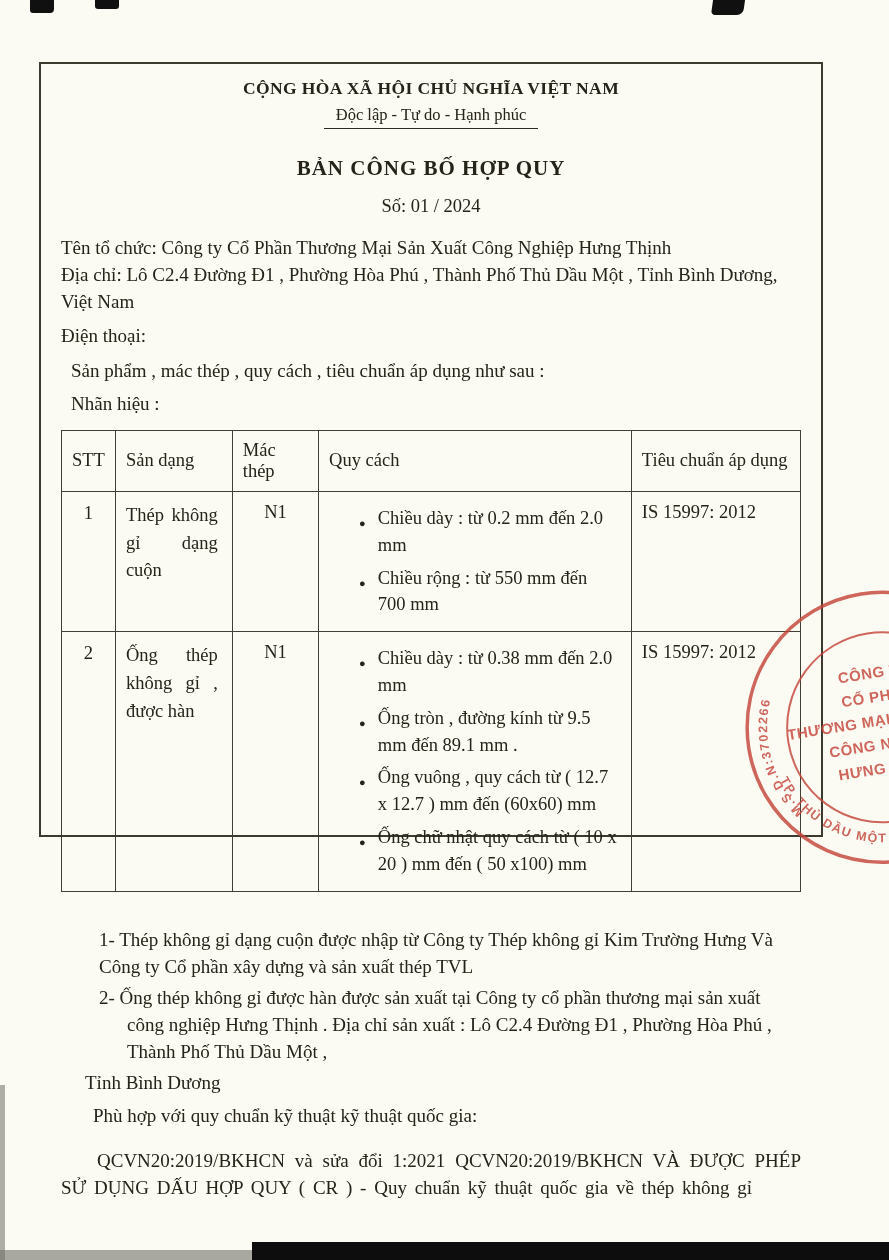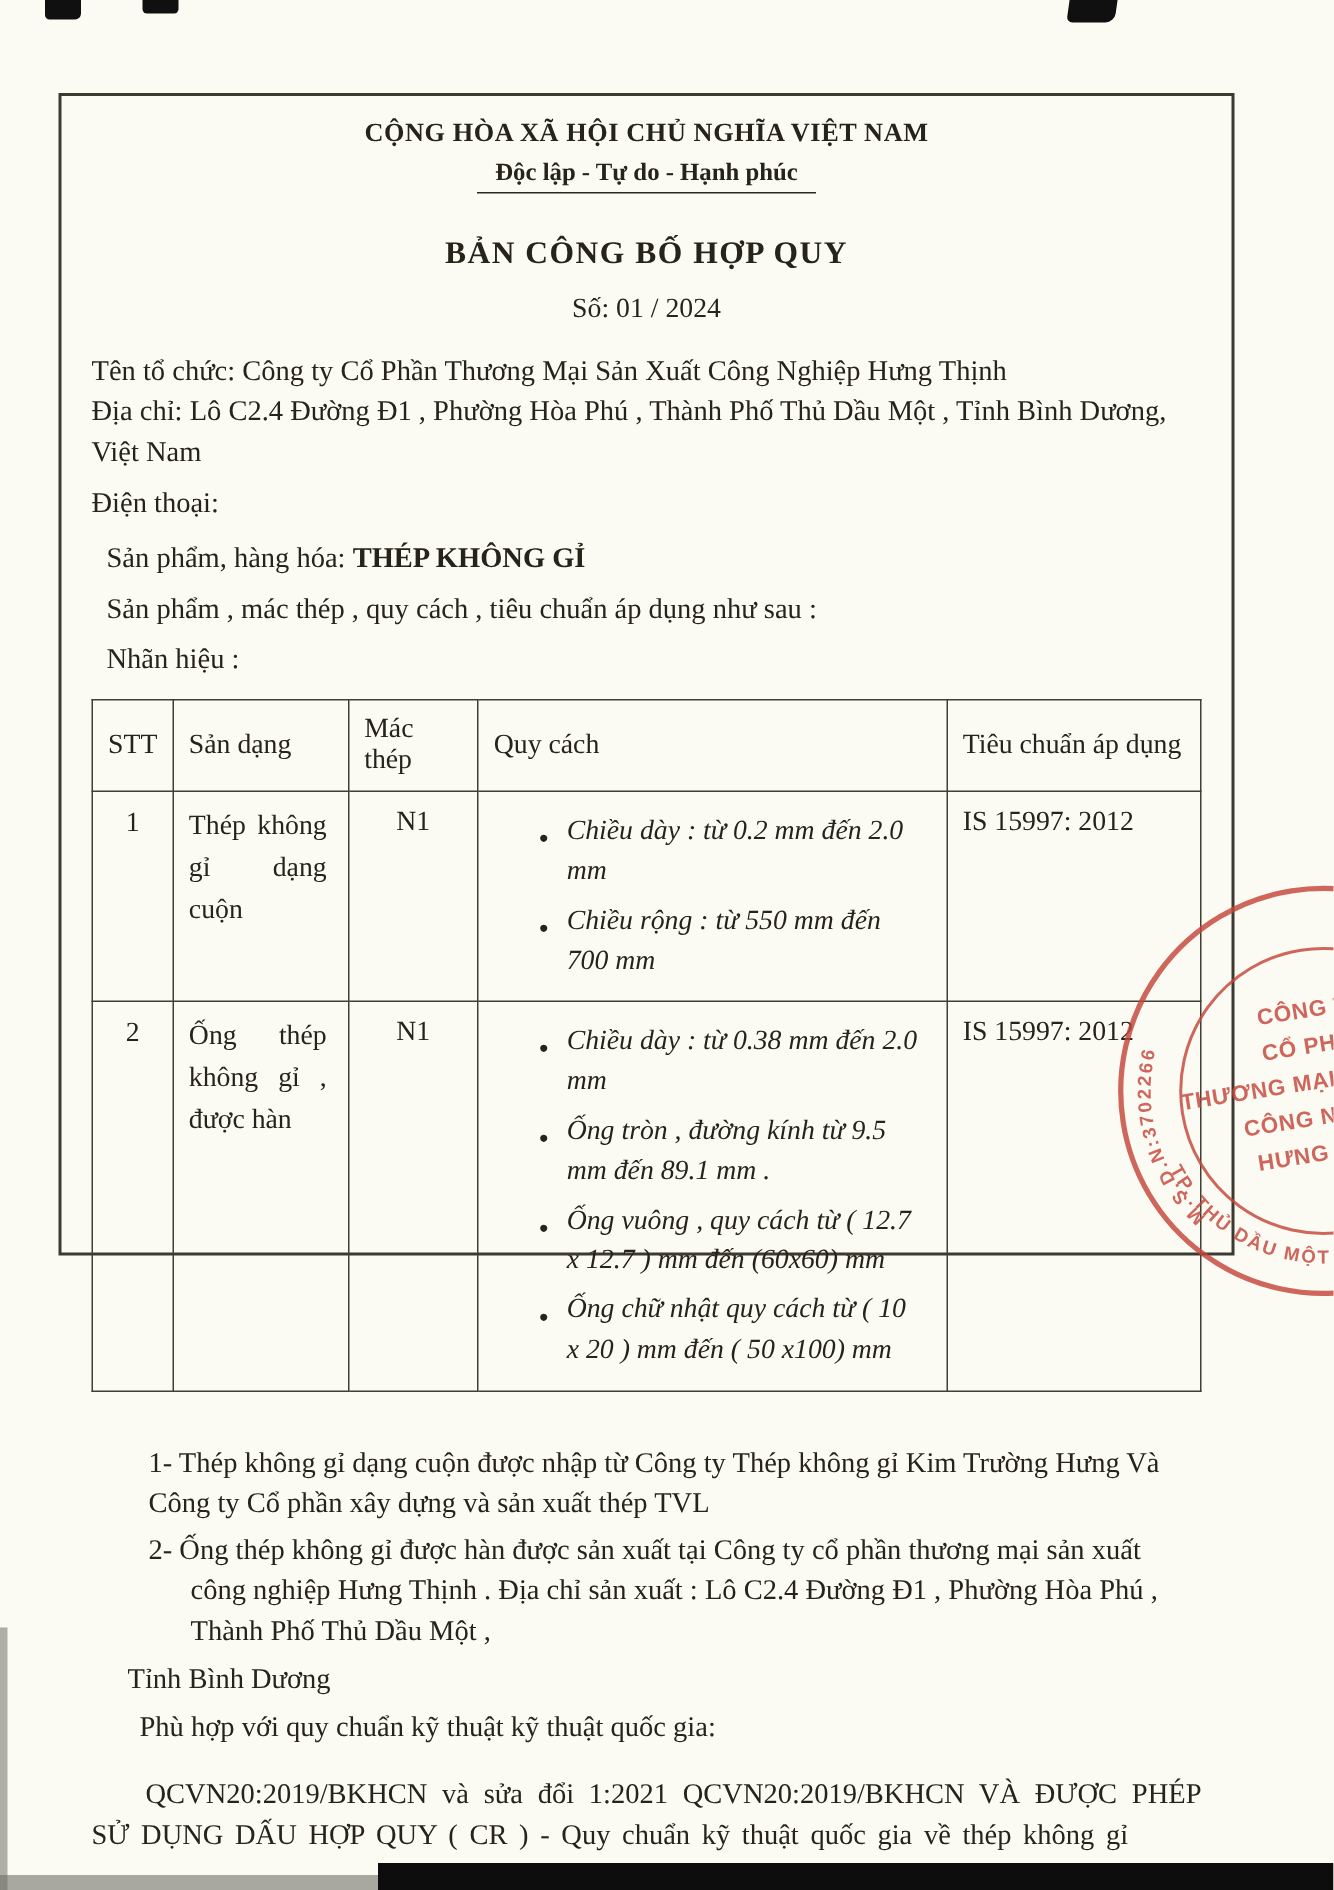--- a/index.html
+++ b/index.html
@@ -20,21 +20,21 @@
   .a-left-smudge { left:0; top:1085px; width:5px; height:175px; background:#6f6e66; opacity:.55; }
   
   .doc {
     position:absolute; left:39px; top:62px; width:784px; height:775px;
     border:2px solid #3c3a2f;
     padding:10px 20px 0 20px;
     background:transparent;
   }
   .nat-h1 { text-align:center; font-weight:bold; font-size:17.5px; letter-spacing:.4px; margin-top:4px; }
   .nat-h2 { text-align:center; margin-top:6px; }
-  .nat-h2 span { display:inline-block; font-weight:bold; font-size:16.5px; border-bottom:1.6px solid #2c2a20; padding:0 12px 3px 12px; }
+  .nat-h2 span { display:inline-block; font-weight:normal; font-size:16.5px; border-bottom:1.6px solid #2c2a20; padding:0 12px 3px 12px; }
   .title { text-align:center; font-weight:bold; font-size:21px; letter-spacing:1px; margin-top:27px; }
   .doc-num { text-align:center; font-size:18.5px; margin-top:15px; }
   .para { font-size:19px; line-height:1.43; }
   .p-org { margin-top:17px; }
   .p-addr { }
   .p-phone { margin-top:7px; }
   .p-product { margin-top:9px; margin-left:10px; }
   .p-product b { font-weight:bold; }
   .p-brand { margin-top:6px; margin-left:10px; }
   .p-intro { margin-top:7px; margin-left:10px; }
@@ -45,21 +45,21 @@
   th.c-stt, td.c-stt { width:50px; text-align:center; }
   th.c-sp,  td.c-sp  { width:122px; }
   th.c-mt,  td.c-mt  { width:90px; }
   th.c-qc,  td.c-qc  { width:333px; }
   th.c-tc,  td.c-tc  { width:180px; }
   td { padding:10px 10px; }
   td.c-stt { padding-top:11px; }
   td.c-sp { text-align:justify; padding-right:14px; line-height:1.5; }
   td.c-mt { text-align:center; }
   td.c-qc { padding-left:6px; }
-  .qc-item { display:flex; gap:12px; padding:3px 4px 3px 34px; line-height:1.45;font-style:italic; }
+  .qc-item { display:flex; gap:12px; padding:3px 4px 3px 34px; line-height:1.45; }
   .qc-item .bullet::before { content:"●"; font-size:11px; position:relative; top:3px; }
   .qc-text { flex:1; }
   
   .notes { margin-top:34px; font-size:19px; line-height:1.45; }
   .note-1 { margin-left:38px; margin-right:6px; }
   .note-2 { margin-left:66px; margin-right:4px; text-indent:-28px; margin-top:4px; }
   .note-3 { margin-left:24px; margin-top:4px; }
   .note-4 { margin-left:32px; margin-top:5px; }
   .note-5 { margin-top:18px; text-align:justify; text-indent:36px; word-spacing:3px; }
   
@@ -88,23 +88,20 @@
   <div class="nat-h2">
     <span>Độc lập - Tự do - Hạnh phúc</span>
   </div>
 
   <div class="title">BẢN CÔNG BỐ HỢP QUY</div>
   <div class="doc-num">Số: 01 / 2024</div>
 
   <div class="para p-org">Tên tổ chức: Công ty Cổ Phần Thương Mại Sản Xuất Công Nghiệp Hưng Thịnh</div>
   <div class="para p-addr">Địa chỉ: Lô C2.4 Đường Đ1 , Phường Hòa Phú , Thành Phố Thủ Dầu Một , Tỉnh Bình Dương, Việt Nam</div>
   <div class="para p-phone">Điện thoại:</div>
-  <div class="para p-product">
-    <span>Sản phẩm, hàng hóa: </span><b>THÉP KHÔNG GỈ</b>
-  </div>
   <div class="para p-intro">Sản phẩm , mác thép , quy cách , tiêu chuẩn áp dụng như sau :</div>
   <div class="para p-brand">Nhãn hiệu :</div>
 
   <table>
     <thead>
       <tr>
         <th class="c-stt">STT</th>
         <th class="c-sp">Sản dạng</th>
         <th class="c-mt">Mác thép</th>
         <th class="c-qc">Quy cách</th>

